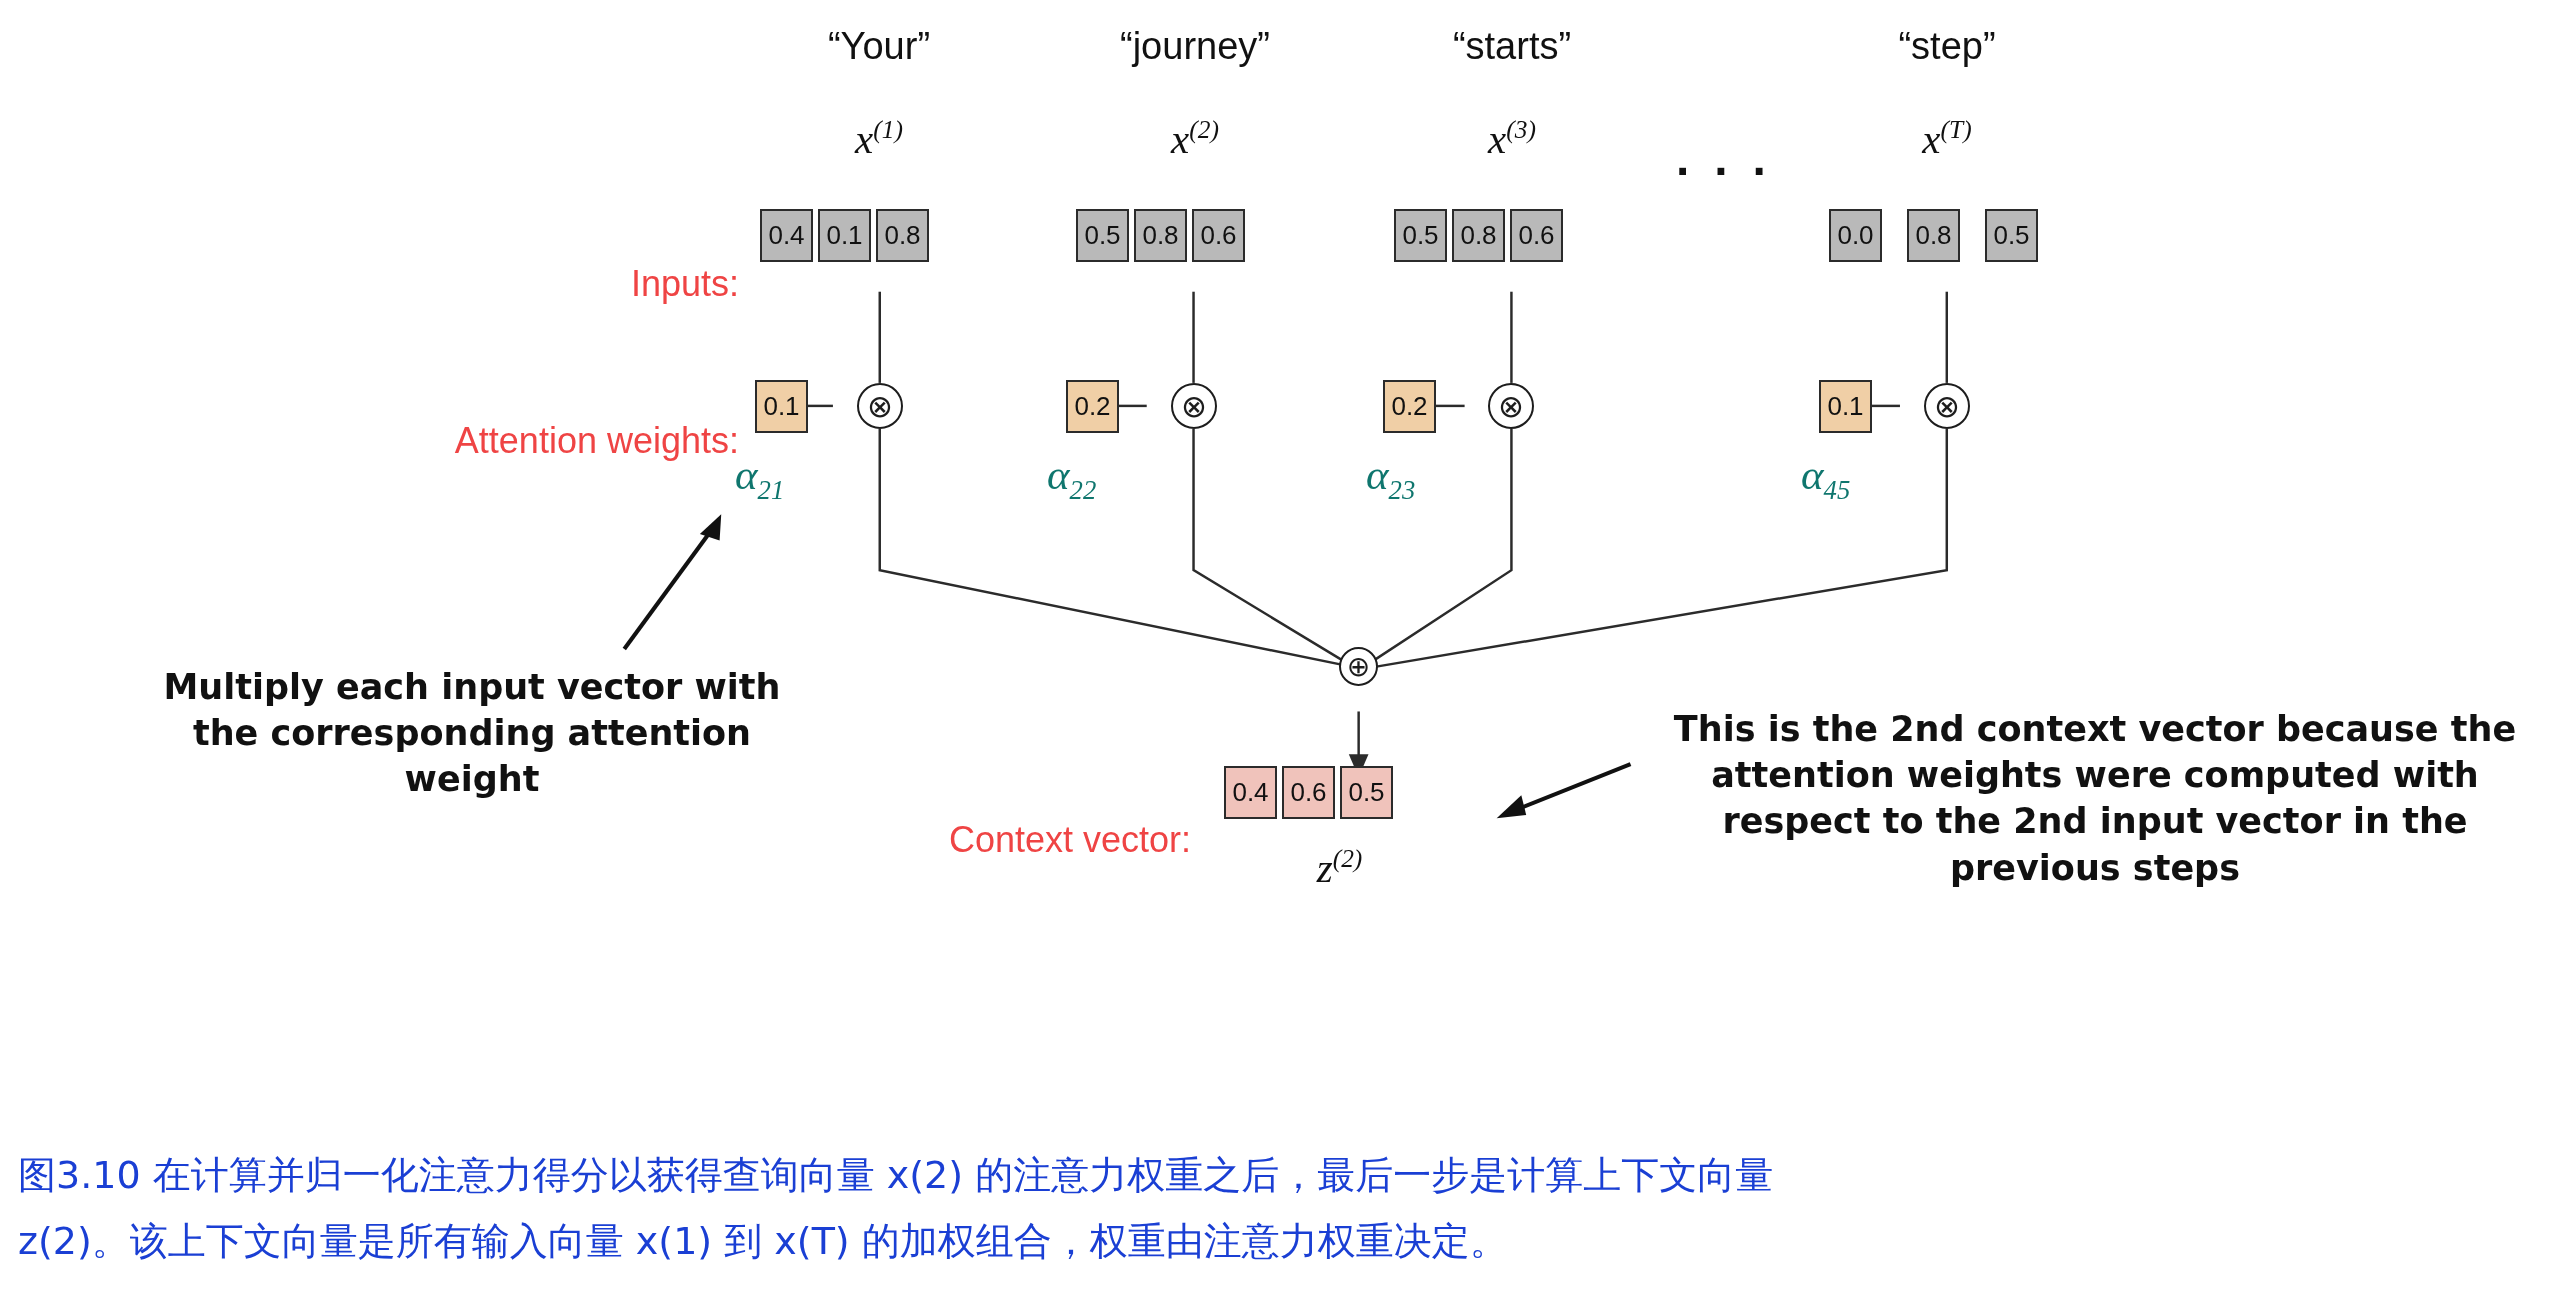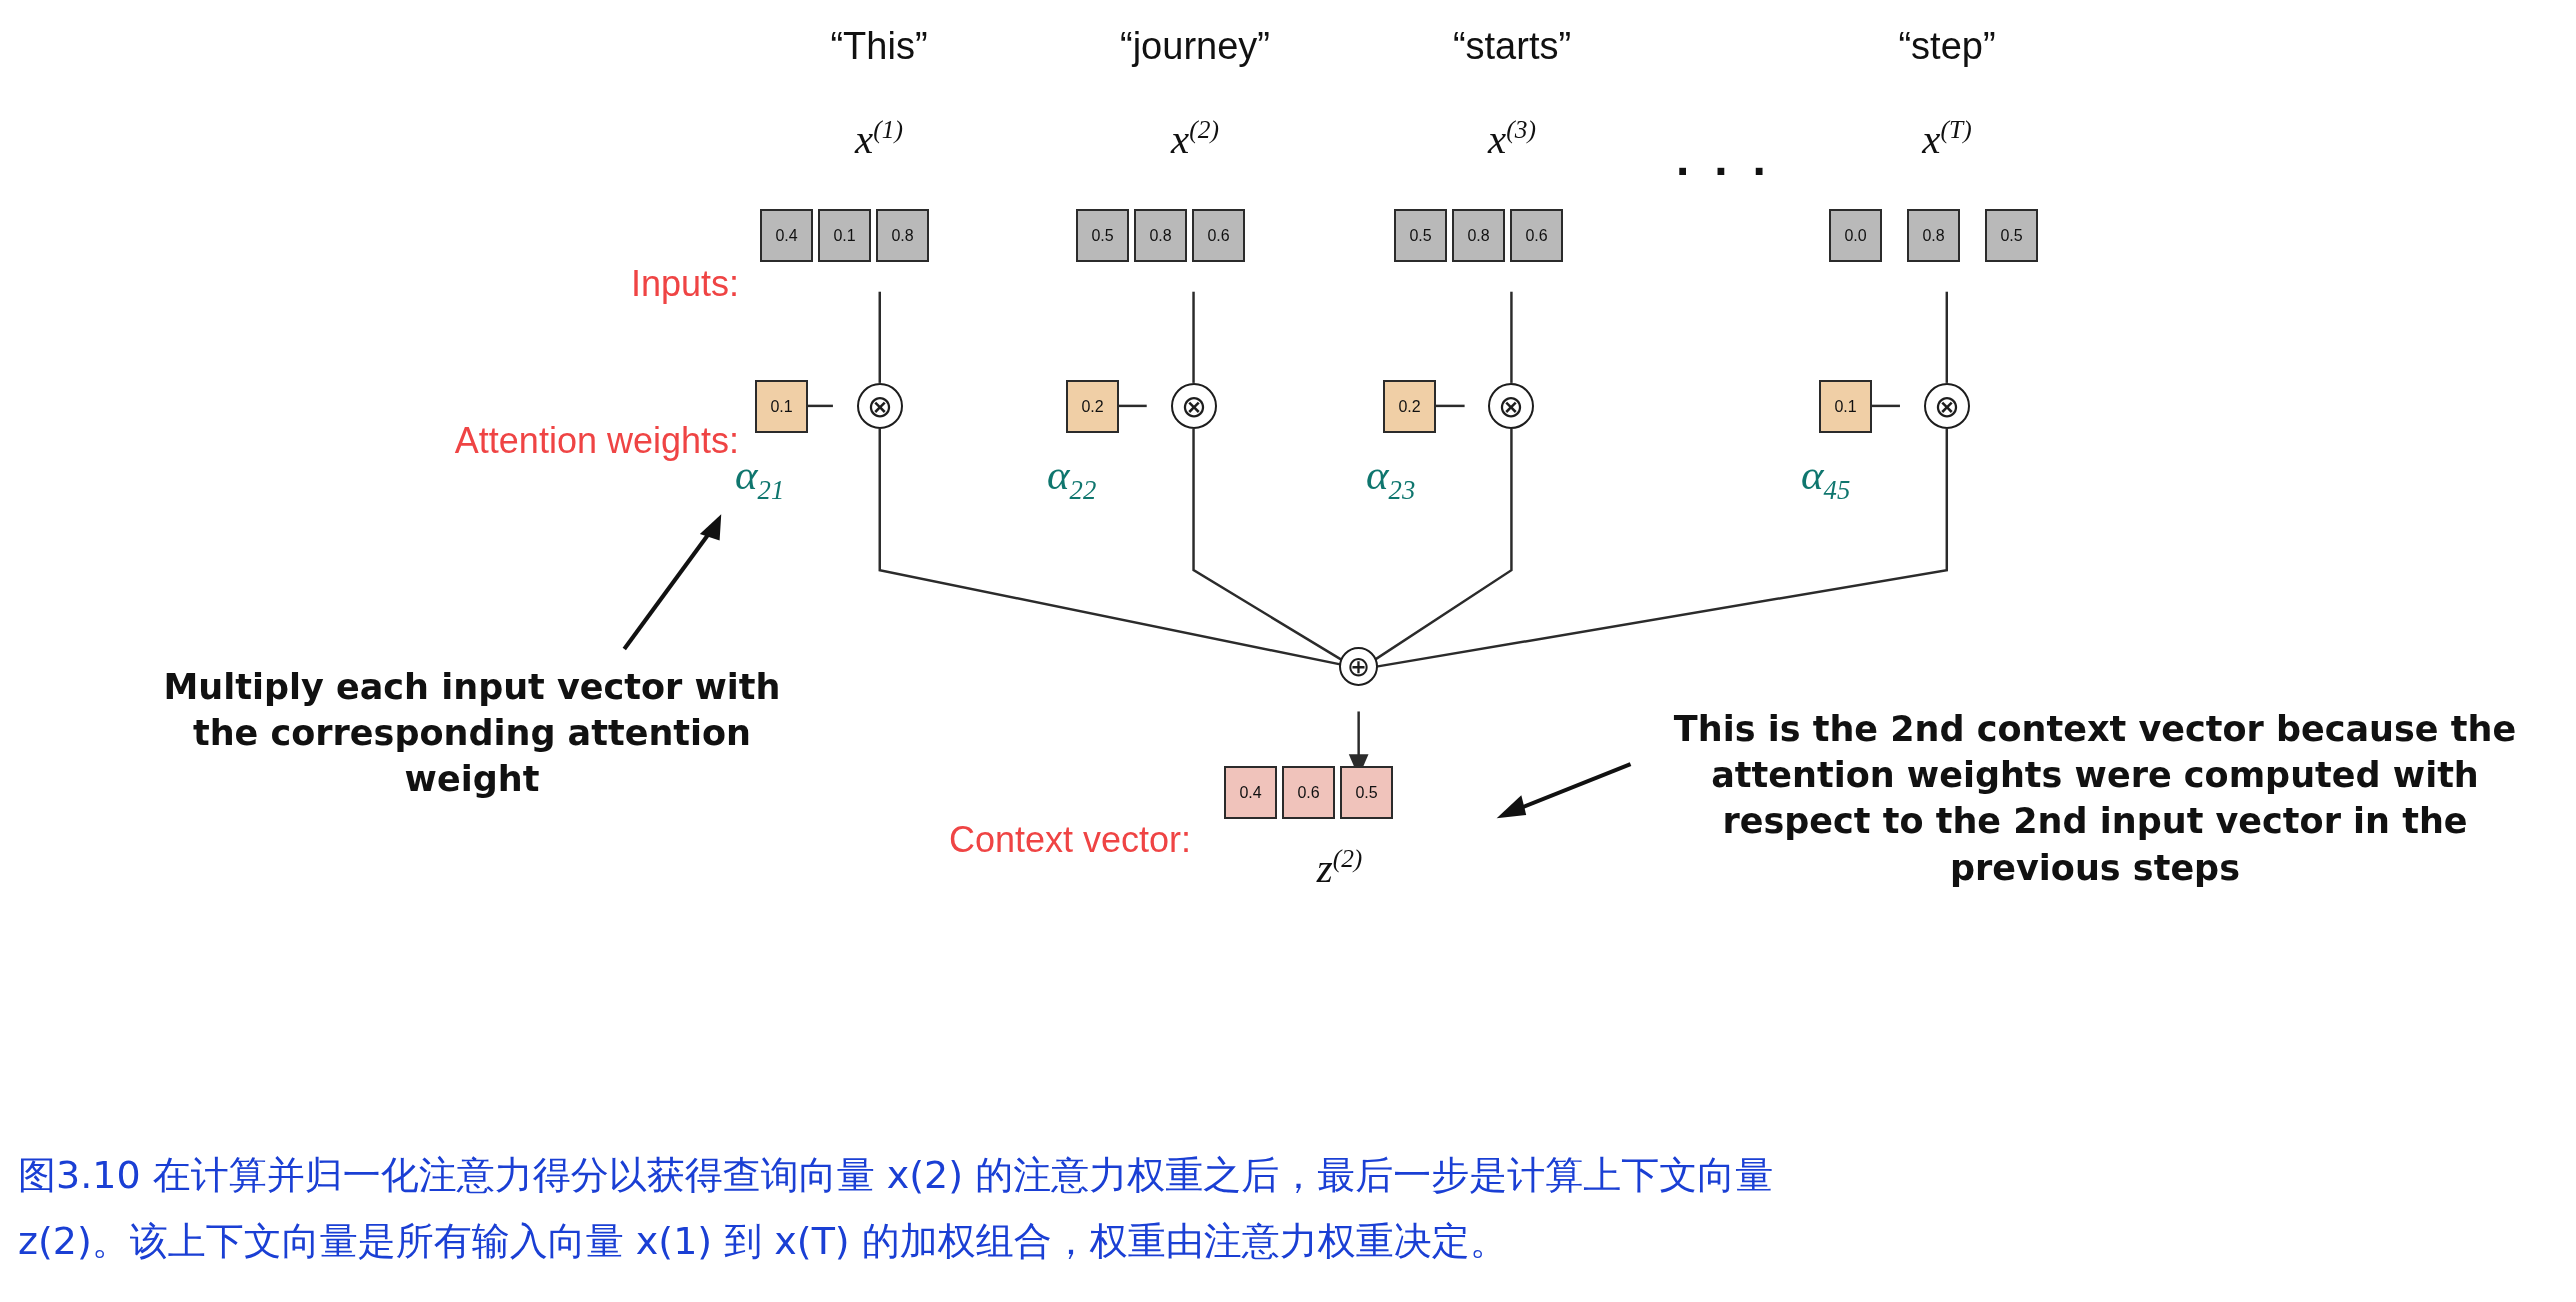--- a/index.html
+++ b/index.html
@@ -63,21 +63,21 @@
     gap: 5px;
   }
   .cell {
     width: 53px;
     height: 53px;
     border: 2.5px solid #2b2b2b;
     box-sizing: border-box;
     display: flex;
     align-items: center;
     justify-content: center;
-    font-size: 16px;
+    font-size: 26px;
     color: #111;
     font-family: "Liberation Sans", sans-serif;
   }
   .cell.gray { background: #b9b9b9; }
   .cell.tan  { background: #f0cfa6; }
   .cell.pink { background: #f0c3bb; }
 
   
   .op-circle {
     width: 46px;
@@ -168,21 +168,21 @@
     <line x1="1654" y1="866" x2="1654" y2="928" stroke="#2b2b2b" stroke-width="3"></line>
     <polygon points="1654,946 1642,918 1666,918" fill="#2b2b2b"></polygon>
 
     <line x1="760" y1="790" x2="870" y2="640" stroke="#111" stroke-width="5"></line>
     <polygon points="878,626 852,650 876,658" fill="#111"></polygon>
 
     <line x1="1985" y1="930" x2="1840" y2="988" stroke="#111" stroke-width="5"></line>
     <polygon points="1822,996 1852,968 1858,992" fill="#111"></polygon>
   </svg>
 
-  <div class="abs token-word" style="left:768px; top:25px; width:222px;">“This”</div>
+  <div class="abs token-word" style="left:768px; top:25px; width:222px;">“Your”</div>
   <div class="abs token-word" style="left:1084px; top:25px; width:222px;">“journey”</div>
   <div class="abs token-word" style="left:1401px; top:25px; width:222px;">“starts”</div>
   <div class="abs token-word" style="left:1836px; top:25px; width:222px;">“step”</div>
 
   <div class="abs token-sym" style="left:768px; top:115px; width:222px;">
     <span>x</span><sup>(1)</sup>
   </div>
   <div class="abs token-sym" style="left:1084px; top:115px; width:222px;">
     <span>x</span><sup>(2)</sup>
   </div>

